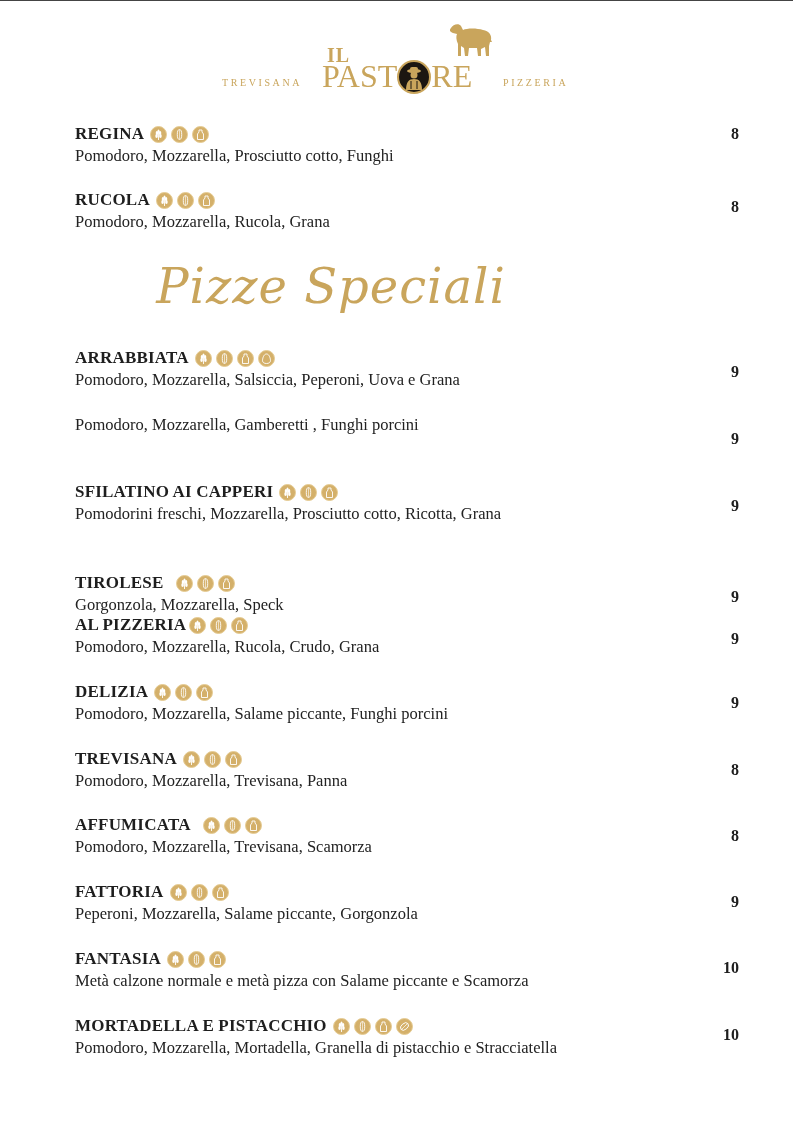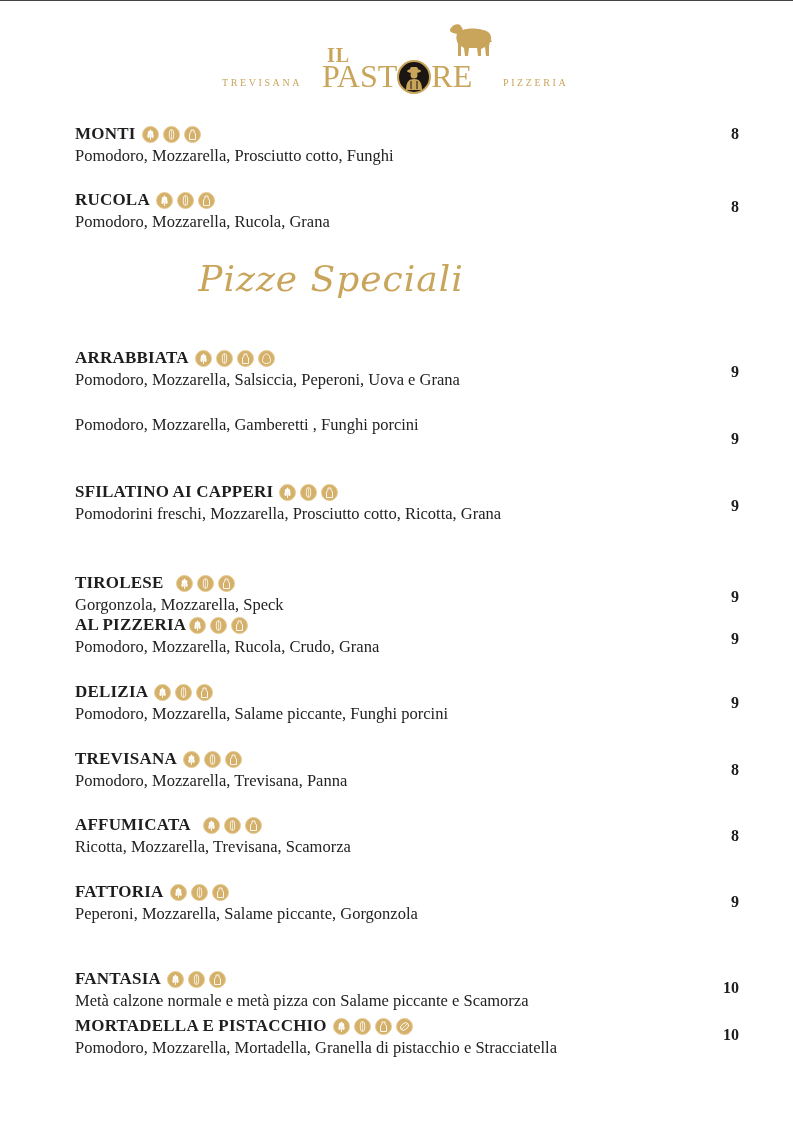--- a/index.html
+++ b/index.html
@@ -30,21 +30,21 @@
     .logo .medallion {
       display: inline-block; vertical-align: top; width: 34px; height: 34px; margin-top: 4px;
       border-radius: 50%; background: #1b1611; border: 2px solid #c9a55c; box-sizing: border-box;
       position: relative;
     }
     .lamb { position: absolute; left: 447px; top: 0px; width: 48px; height: 36px; }
 
     
     .section-title {
       position: absolute; left: 0; top: 258px; width: 662px; text-align: center;
-      font-family: "DejaVu Serif", serif; font-style: italic; font-size: 36px;
+      font-family: "DejaVu Serif", serif; font-style: italic; font-size: 48px;
       color: #c9a55c; font-weight: normal; letter-spacing: 1px;
     }
 
     
     .item { position: absolute; left: 75px; width: 650px; height: 45px; }
     .item .name-row { display: flex; align-items: center; height: 22px; }
     .item .name {
       font-weight: bold; font-size: 17px; letter-spacing: 0.2px; color: #1e1e1e;
       white-space: nowrap;
     }
@@ -111,21 +111,21 @@
     </g>
     <g id="ic-nut">
       <ellipse cx="5.5" cy="5.5" rx="4.5" ry="3" transform="rotate(-40 5.5 5.5)" fill="none" stroke="#fff" stroke-width="0.9"></ellipse>
       <path d="M3 8 L8 3" stroke="#fff" stroke-width="0.7"></path>
     </g>
   </defs>
 </svg>
 
 <div class="item" style="top:123px;">
   <div class="name-row">
-    <span class="name">MONTI</span>
+    <span class="name">REGINA</span>
     <span class="icons">
       <span class="allergen">
           <svg viewBox="0 0 11 11">
             <use href="#ic-gluten"></use>
           </svg>
         </span>
       <span class="allergen">
           <svg viewBox="0 0 11 11">
             <use href="#ic-grain"></use>
           </svg>
@@ -342,21 +342,21 @@
             <use href="#ic-grain"></use>
           </svg>
         </span>
       <span class="allergen">
           <svg viewBox="0 0 11 11">
             <use href="#ic-milk"></use>
           </svg>
         </span>
     </span>
   </div>
-  <div class="desc">Ricotta, Mozzarella, Trevisana, Scamorza</div>
+  <div class="desc">Pomodoro, Mozzarella, Trevisana, Scamorza</div>
   <div class="price" style="top:13px;">8</div>
 </div>
 
 <div class="item" style="top:881px;">
   <div class="name-row">
     <span class="name">FATTORIA</span>
     <span class="icons">
       <span class="allergen">
           <svg viewBox="0 0 11 11">
             <use href="#ic-gluten"></use>
@@ -371,21 +371,21 @@
           <svg viewBox="0 0 11 11">
             <use href="#ic-milk"></use>
           </svg>
         </span>
     </span>
   </div>
   <div class="desc">Peperoni, Mozzarella, Salame piccante, Gorgonzola</div>
   <div class="price" style="top:12px;">9</div>
 </div>
 
-<div class="item" style="top:948px;margin-top:20px;">
+<div class="item" style="top:948px;">
   <div class="name-row">
     <span class="name">FANTASIA</span>
     <span class="icons">
       <span class="allergen">
           <svg viewBox="0 0 11 11">
             <use href="#ic-gluten"></use>
           </svg>
         </span>
       <span class="allergen">
           <svg viewBox="0 0 11 11">

